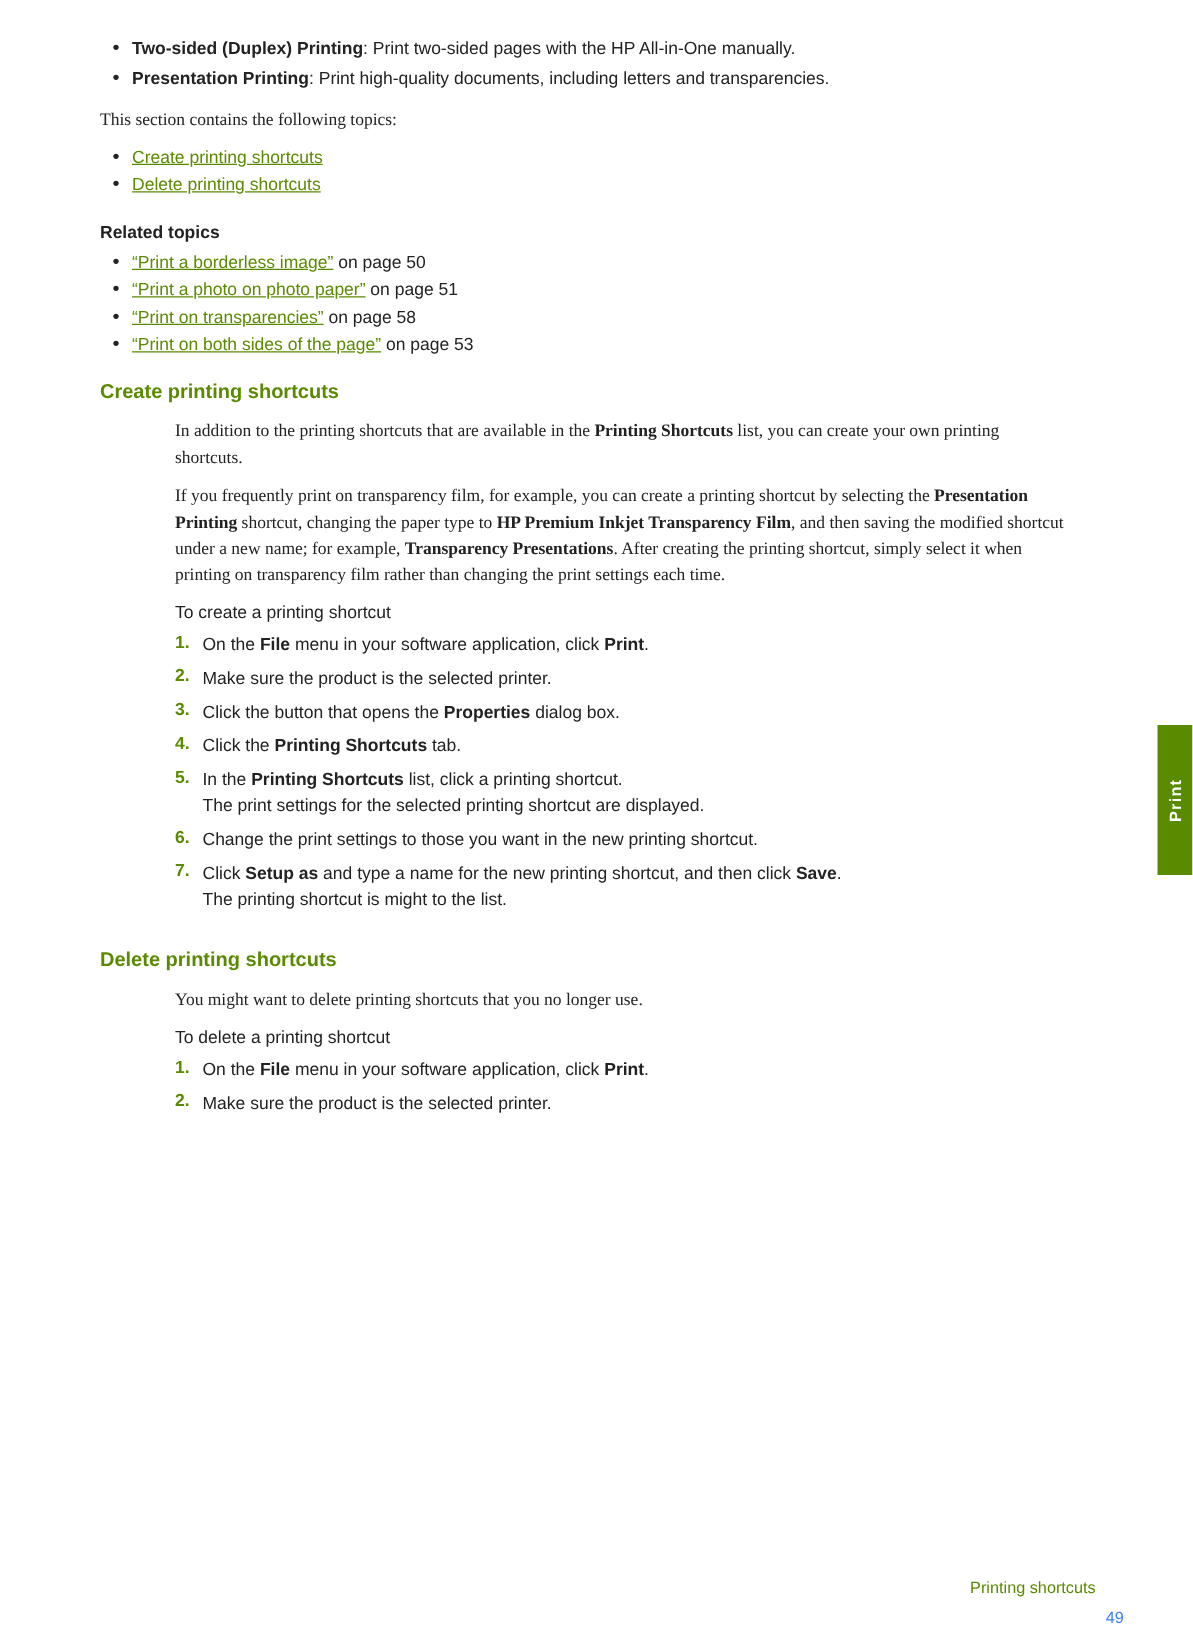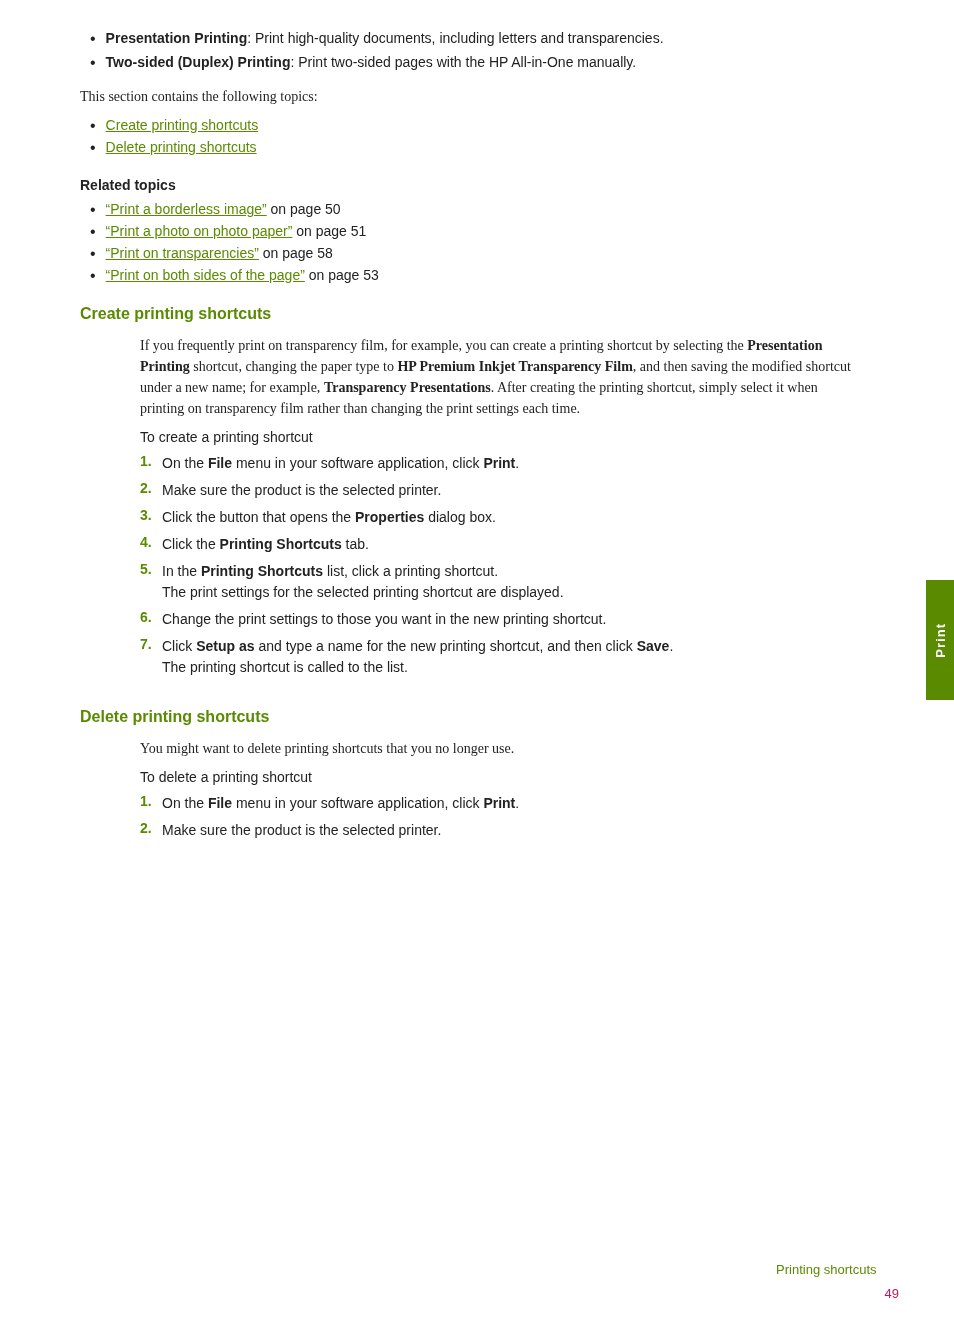--- a/index.html
+++ b/index.html
@@ -152,37 +152,37 @@
       padding-right: 55px;
       align-items: center;
       font-size: 13px;
       color: #555;
     }
     .footer-section-name {
       color: #5a8a00;
       margin-right: 8px;
     }
     .footer-page-num {
-      color: #be185d;
+      color: #3b82f6;
       margin-top: 48px;
     }
 
     b { font-weight: bold; }
   </style>
 </head>
 <body>
 
 <div class="page-content">
 
   <ul class="intro-list">
     <li>
-      <span><b>Presentation Printing</b><span>: Print high-quality documents, including letters and transparencies.</span></span>
+      <span><b>Two-sided (Duplex) Printing</b><span>: Print two-sided pages with the HP All-in-One manually.</span></span>
     </li>
     <li>
-      <span><b>Two-sided (Duplex) Printing</b><span>: Print two-sided pages with the HP All-in-One manually.</span></span>
+      <span><b>Presentation Printing</b><span>: Print high-quality documents, including letters and transparencies.</span></span>
     </li>
   </ul>
 
   <p class="section-text">This section contains the following topics:</p>
 
   <ul class="link-list">
     <li>
       <a href="#">Create printing shortcuts</a>
     </li>
     <li>
@@ -205,20 +205,23 @@
       <li>
         <span><a href="#">“Print on both sides of the page”</a><span> on page 53</span></span>
       </li>
     </ul>
   </div>
 
   <div class="section-block">
     <h2 class="section-heading">Create printing shortcuts</h2>
     <div class="indented">
       <p class="section-text">
+        <span>In addition to the printing shortcuts that are available in the </span><b>Printing Shortcuts</b><span> list, you can create your own printing shortcuts.</span>
+      </p>
+      <p class="section-text">
         <span>If you frequently print on transparency film, for example, you can create a printing shortcut by selecting the </span><b>Presentation Printing</b><span> shortcut, changing the paper type to </span><b>HP Premium Inkjet Transparency Film</b><span>, and then saving the modified shortcut under a new name; for example, </span><b>Transparency Presentations</b><span>. After creating the printing shortcut, simply select it when printing on transparency film rather than changing the print settings each time.</span>
       </p>
 
       <p class="sub-heading">To create a printing shortcut</p>
 
       <ol class="numbered-list">
 
         <li>
           <span class="num">1.</span>
           <span class="text">
@@ -255,21 +258,21 @@
 
         <li>
           <span class="num">6.</span>
           <span class="text">Change the print settings to those you want in the new printing shortcut.</span>
         </li>
 
         <li>
           <span class="num">7.</span>
           <span class="text">
             <span>Click </span><b>Setup as</b><span> and type a name for the new printing shortcut, and then click </span><b>Save</b><span>.</span>
-            <span class="sub-text">The printing shortcut is called to the list.</span>
+            <span class="sub-text">The printing shortcut is might to the list.</span>
           </span>
         </li>
       </ol>
     </div>
   </div>
 
   <div class="section-block">
     <h2 class="section-heading">Delete printing shortcuts</h2>
     <div class="indented">
       <p class="section-text">You might want to delete printing shortcuts that you no longer use.</p>

